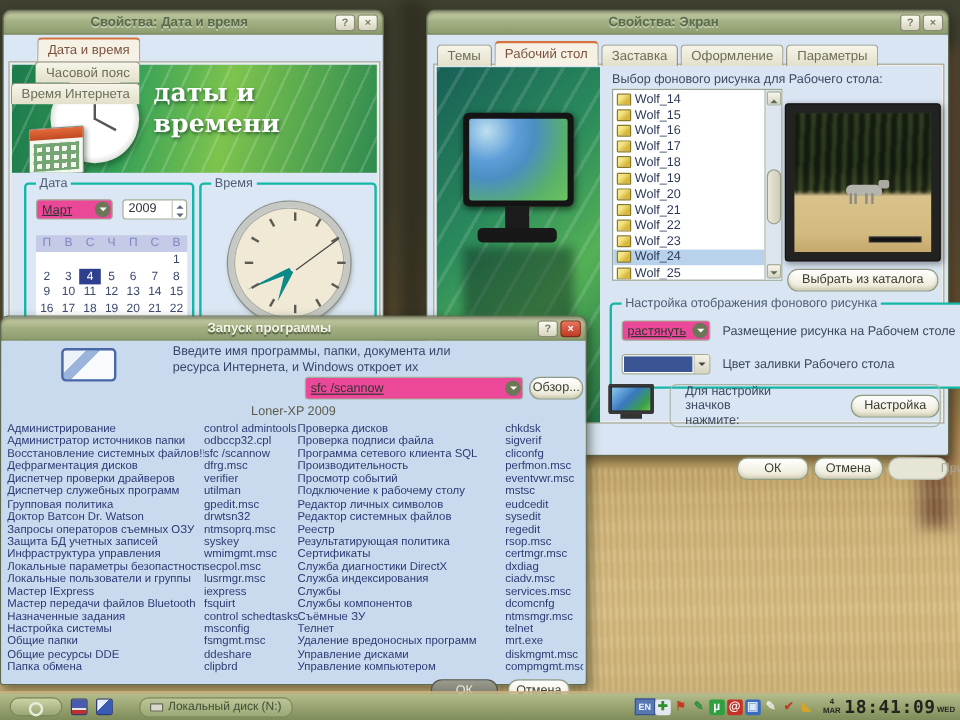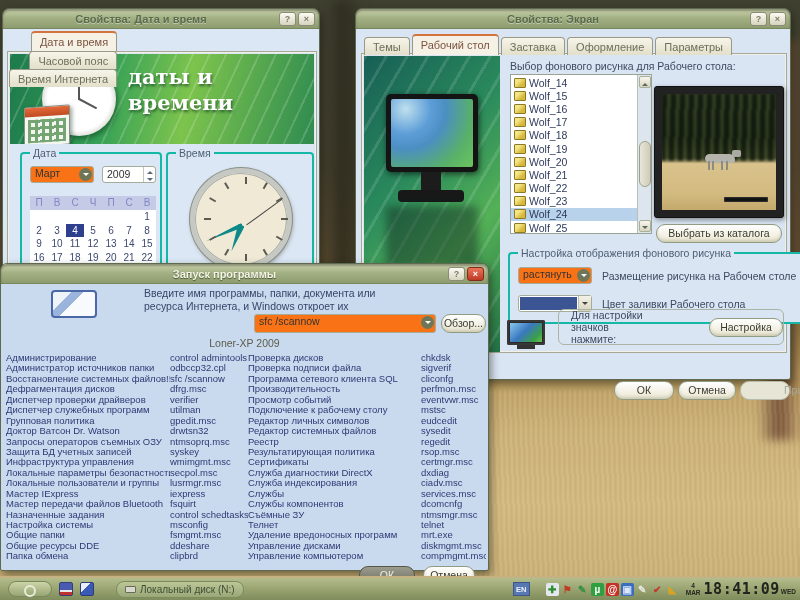--- a/index.html
+++ b/index.html
@@ -44,22 +44,22 @@
 
   .groupbox{position:absolute;border:2px solid #14b8a6;border-radius:4px;}
   .grouplabel{position:absolute;top:-7px;left:8px;font-size:10.5px;color:#4d5e74;padding:0 3px;}
 
   .btn{position:absolute;border:1px solid #8f9c82;border-radius:9px;font-size:10.5px;color:#3b3b2e;
        background:linear-gradient(#ffffff,#ebe7d3);box-shadow:inset 0 -2px 3px rgba(150,150,115,.35);
        text-align:center;line-height:16px;}
   .btn.disabled{color:#a8a898;border-color:#b7bbab;background:#e7e5d6;box-shadow:none;padding-left:43px;}
   .btn.dark{background:linear-gradient(#9c9c8e,#6d6d60);color:#ecece0;border-color:#56564a;}
 
-  .combo{position:absolute;background:#f97316;border:1px solid #a3ad99;border-radius:3px;display:flex;
-       font-size:10.5px;color:#333;}
+  .combo{position:absolute;background:#ec4899;border:1px solid #a3ad99;border-radius:3px;display:flex;
+       align-items:center;font-size:10.5px;color:#333;text-decoration:underline;}
   .combo .ctext{flex:1;padding:0 4px;white-space:nowrap;overflow:hidden;}
   .circ{width:13px;height:13px;border-radius:50%;margin:1px;flex:0 0 13px;position:relative;
        background:radial-gradient(circle at 35% 30%,#9aa385,#69735а 70%,#5a644c);
        background-color:#6d7758;}
   .circ::after{content:"";position:absolute;left:3.5px;top:5px;border:3px solid transparent;
        border-top-color:#fff;}
 
   
   #win-datetime{left:2px;top:8px;width:318px;height:330px;}
   #win-datetime .winbody{background:#dbe7f4;}
@@ -168,21 +168,21 @@
   #color-swatch{flex:1;margin:1px;background:#3a5494;}
   #color-drop{width:13px;border-left:1px solid #b8c0b0;position:relative;background:linear-gradient(#f4f2e8,#d8d4c0);}
   #color-drop::after{content:"";position:absolute;left:3px;top:6px;border:3px solid transparent;border-top-color:#444;}
   #lbl-color{position:absolute;left:92px;top:44px;font-size:10.5px;color:#3c4a62;}
   #icons-monitor{position:absolute;left:145px;top:266px;width:40px;height:32px;}
   #icons-monitor .scr2{position:absolute;left:0;top:0;width:38px;height:25px;background:#2a2a2a;
      border-radius:2px;box-shadow:inset 0 0 0 2px #383838;}
   #icons-monitor .scr2 i{position:absolute;inset:3px;display:block;
      background:linear-gradient(135deg,#8ac8ee 0%,#3a78c0 45%,#3aa048 80%,#70c050 100%);}
   #icons-monitor .base2{position:absolute;left:10px;top:25px;width:18px;height:4px;background:#333;}
-  #icons-hintbox{position:absolute;left:196px;top:255px;width:226px;height:36px;border:1px solid #aab4a6;
+  #icons-hintbox{position:absolute;left:196px;top:266px;width:226px;height:36px;border:1px solid #aab4a6;
      border-radius:6px;display:flex;align-items:center;gap:48px;}
   #icons-hint{font-size:10.5px;color:#3c4a62;margin-left:12px;}
   #btn-iconset{position:static;width:74px;height:19px;margin-left:8px;flex:0 0 74px;line-height:17px;}
   #dp-ok{left:258px;top:352px;width:60px;height:19px;}
   #dp-cancel{left:322px;top:352px;width:58px;height:19px;}
   #dp-apply{left:384px;top:352px;width:50px;height:19px;}
 
   
   #win-run{left:0px;top:263px;width:489px;height:308px;z-index:20;}
   #win-run .winbody{background:#c9daee;}
@@ -209,21 +209,21 @@
      border:2px solid #e8ecd8;}
   .ql{width:14px;height:14px;margin-left:7px;border-radius:2px;}
   #ql-floppy{background:linear-gradient(#4a5ab0 55%,#e8e8e8 55% 75%,#c03030 75%);border:1px solid #343e74;}
   #ql-doc{background:linear-gradient(135deg,#e8eefc 40%,#3a5ab4 40%);border:1px solid #2c3c78;}
   #task-disk{width:128px;height:17px;margin-left:22px;border-radius:8px;border:1px solid #7d8b5d;
      background:linear-gradient(#bcc697,#9aa877);display:flex;align-items:center;font-size:10px;color:#414f35;}
   #task-disk .drive{width:11px;height:7px;margin:0 4px 0 8px;background:#d8d8cc;border:1px solid #6a6a5a;
      border-radius:1px;}
   #tray{margin-left:auto;display:flex;align-items:center;}
   #lang-box{width:17px;height:14px;background:#5878b4;border:1px solid #3c5488;color:#eef2fc;
-     font-size:7.5px;font-weight:bold;text-align:center;line-height:13px;margin-right:16px;}
+     font-size:7.5px;font-weight:bold;text-align:center;line-height:13px;margin-right:0;}
   .tray-ico{width:13px;height:13px;margin-right:2px;border-radius:2px;font-size:10px;line-height:13px;
      text-align:center;font-weight:bold;}
   #tray-date{display:flex;flex-direction:column;align-items:center;margin:0 3px 0 5px;
      font-size:6.5px;font-weight:bold;color:#232820;line-height:7px;}
   #tray-time{font-family:"DejaVu Sans Mono",monospace;font-weight:bold;font-size:15px;color:#20251d;
      letter-spacing:0.5px;}
   #tray-wd{font-size:6.5px;font-weight:bold;color:#232820;align-self:flex-end;margin:0 4px 3px 1px;}
 </style>
 </head>
 <body>

